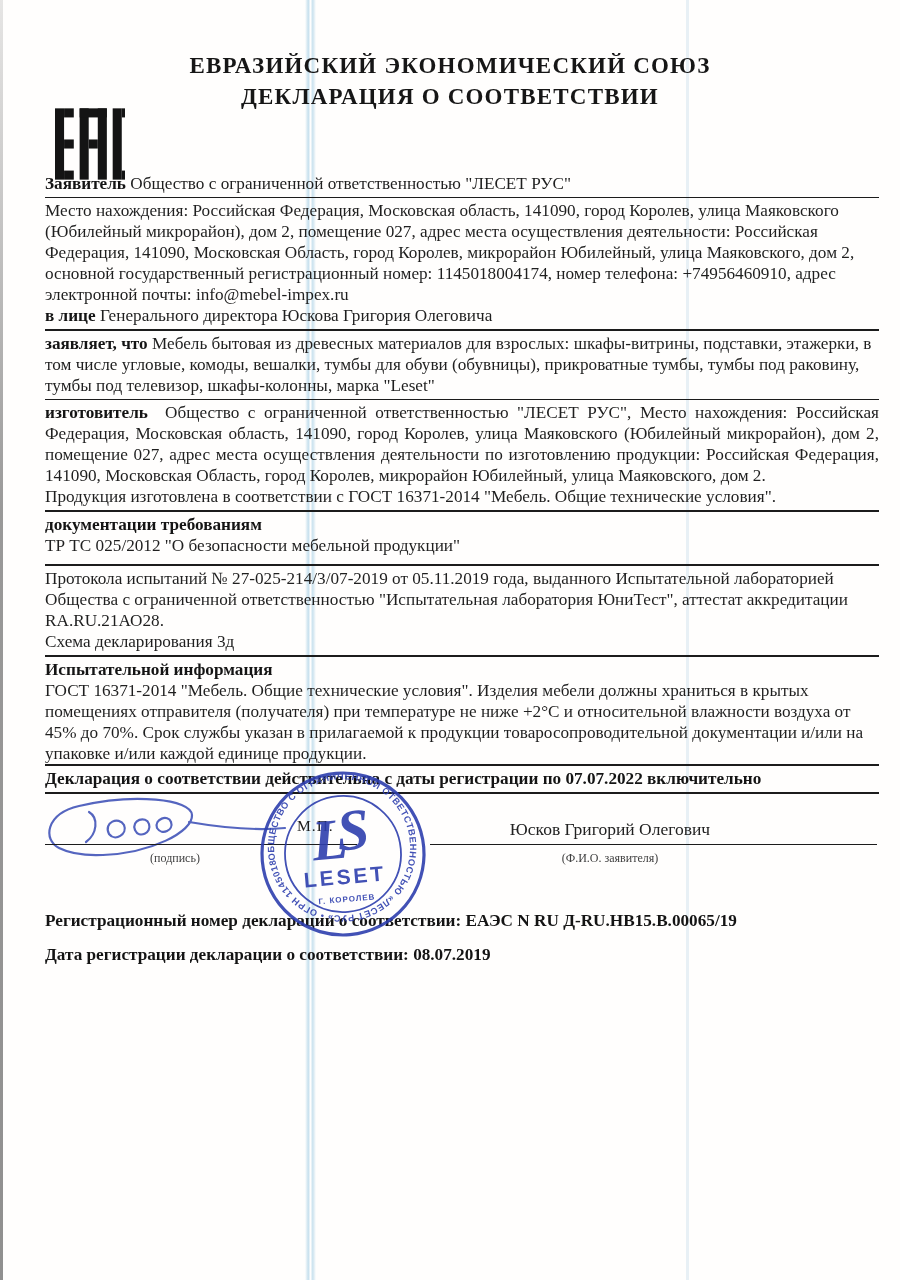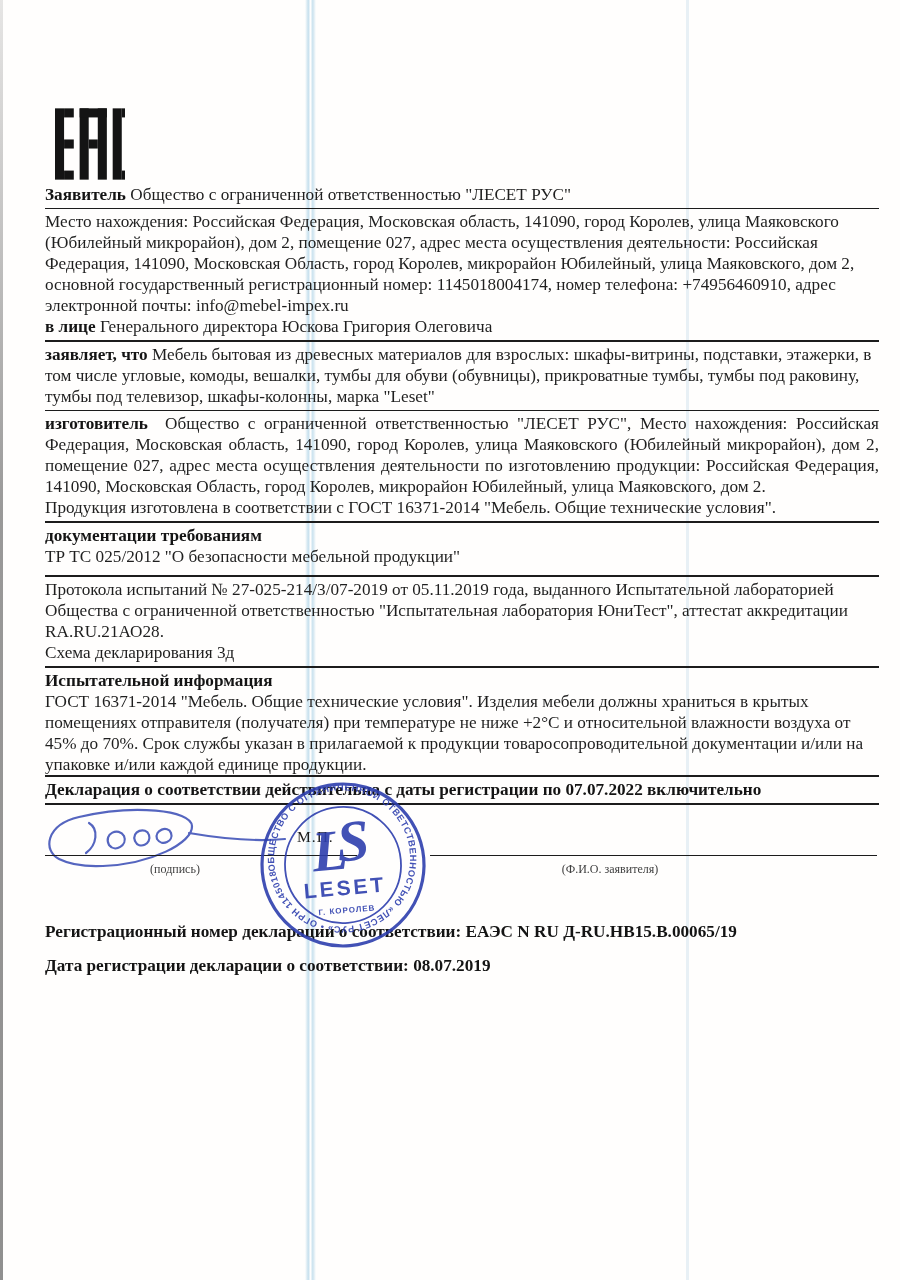--- a/index.html
+++ b/index.html
@@ -10,21 +10,21 @@
   .scan-band{position:absolute;top:0;bottom:0;pointer-events:none;}
   .band-blue{left:305px;width:11px;background:linear-gradient(90deg,rgba(168,208,228,0) 0%,rgba(150,198,224,.55) 30%,rgba(255,255,255,.4) 50%,rgba(150,198,224,.5) 70%,rgba(168,208,228,0) 100%);}
   .band-faint{left:686px;width:3px;background:rgba(190,214,230,.35);}
   .edge-left{left:0;width:3px;background:linear-gradient(180deg,rgba(90,90,90,.15) 0%,rgba(70,70,70,.55) 40%,rgba(70,70,70,.6) 100%);}
 
   .titles{position:absolute;top:50px;left:0;width:100%;text-align:center;}
   .title-line{font-weight:bold;font-size:23px;letter-spacing:1.2px;line-height:31px;color:#161616;}
 
   .eac{position:absolute;left:55px;top:106px;}
 
-  .content{position:absolute;left:45px;top:184px;width:834px;font-size:17.2px;line-height:21px;color:#1f1f1f;}
+  .content{position:absolute;left:45px;top:173px;width:834px;font-size:17.2px;line-height:21px;color:#1f1f1f;}
   .content p{margin:0;}
   b{color:#141414;}
   .rule{border-top:2px solid #1c1c1c;height:0;margin:3px 0 2px 0;}
   .rule.thin{border-top-width:1.5px;}
   .just{text-align:justify;}
   .mt4{margin-top:4px;} .mt6{margin-top:6px;} .mt8{margin-top:8px;}
 
   .sig-zone{position:relative;height:112px;margin-top:4px;}
   .sig-line{position:absolute;border-top:1.5px solid #1c1c1c;height:0;}
   .sig-line.left{left:0;top:46px;width:312px;}
@@ -41,20 +41,24 @@
 </style>
 </head>
 <body>
 
 <div class="page">
 
   <div class="scan-band band-blue"></div>
   <div class="scan-band band-faint"></div>
   <div class="scan-band edge-left"></div>
 
+  <div class="titles">
+    <div class="title-line">ЕВРАЗИЙСКИЙ ЭКОНОМИЧЕСКИЙ СОЮЗ</div>
+    <div class="title-line">ДЕКЛАРАЦИЯ О СООТВЕТСТВИИ</div>
+  </div>
 
   <div class="eac">
     <svg width="70" height="76" viewBox="0 0 108 110">
       <g fill="#141414">
         <rect x="0" y="0" width="14" height="110"></rect>
         <rect x="14" y="0" width="15" height="14"></rect>
         <rect x="14" y="48" width="15" height="14"></rect>
         <rect x="14" y="96" width="15" height="14"></rect>
         <rect x="38" y="0" width="14" height="110"></rect>
         <rect x="38" y="0" width="42" height="14"></rect>
@@ -128,20 +132,21 @@
           <textPath href="#ringPath">ОБЩЕСТВО С ОГРАНИЧЕННОЙ ОТВЕТСТВЕННОСТЬЮ «ЛЕСЕТ РУС» • ОГРН 1145018004174 •</textPath>
         </text>
         <g fill="#2e3fae">
           <text x="76" y="92" font-family="Liberation Serif, serif" font-size="58" font-weight="bold" font-style="italic" text-anchor="middle">L</text>
           <text x="100" y="84" font-family="Liberation Serif, serif" font-size="58" font-weight="bold" font-style="italic" text-anchor="middle">S</text>
           <text x="88" y="118" font-family="Liberation Sans, sans-serif" font-size="21" font-weight="bold" letter-spacing="3" text-anchor="middle">LESET</text>
           <text x="88" y="136" font-family="Liberation Sans, sans-serif" font-size="8" font-weight="bold" letter-spacing="1" text-anchor="middle">Г. КОРОЛЕВ</text>
         </g>
       </svg>
 
+      <div class="sig-name">Юсков Григорий Олегович</div>
       <div class="sig-line right"></div>
       <div class="sig-caption cap-name">(Ф.И.О. заявителя)</div>
     </div>
 
     <p class="regline mt8">Регистрационный номер декларации о соответствии: ЕАЭС N RU Д-RU.НВ15.В.00065/19</p>
     <p class="regline" style="margin-top:13px">Дата регистрации декларации о соответствии: 08.07.2019</p>
 
   </div>
 </div>
 

